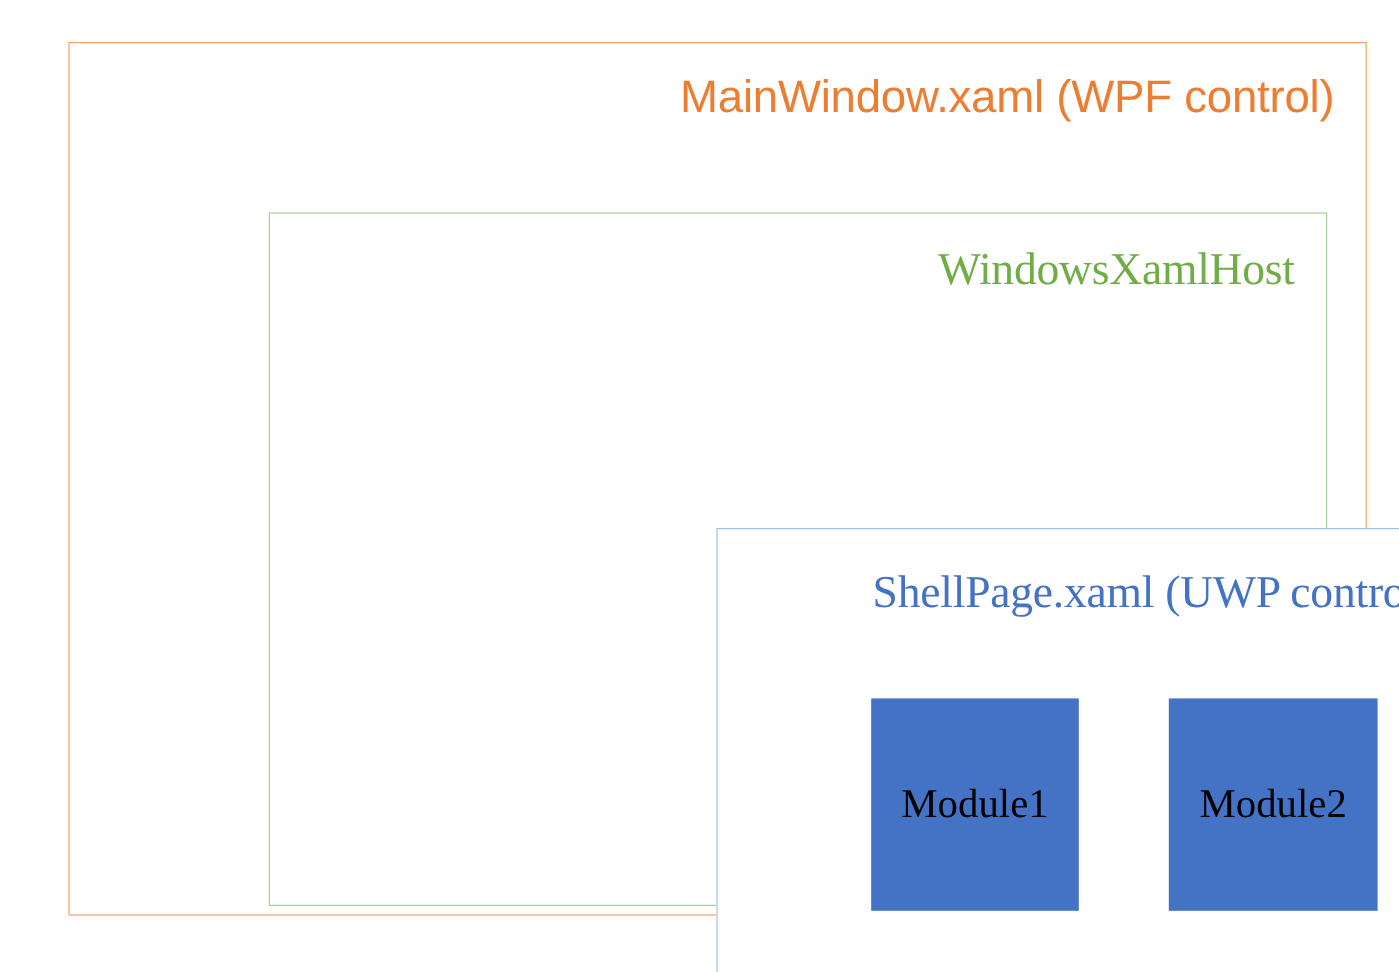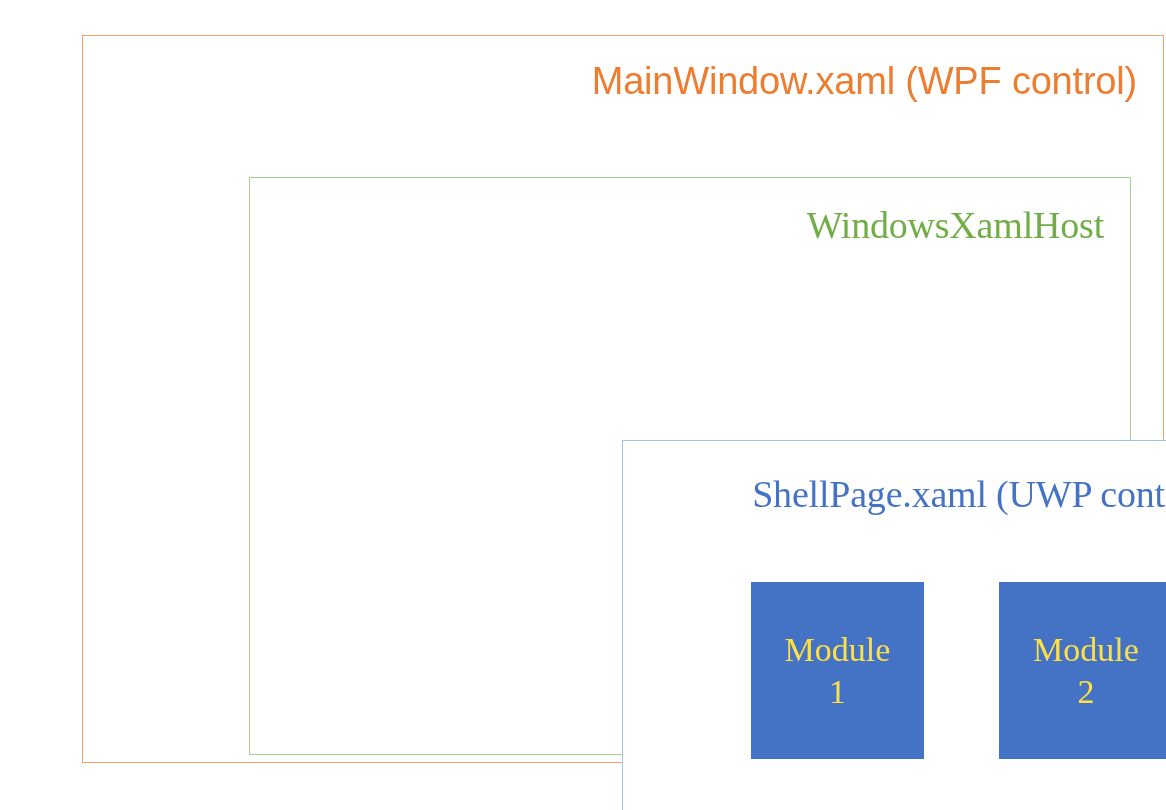--- a/index.html
+++ b/index.html
@@ -11,21 +11,20 @@
     width: 1166px;
     height: 810px;
     font-family: "Liberation Sans", sans-serif;
     overflow: hidden;
   }
   #canvas {
     position: relative;
     width: 1042px;
     height: 810px;
     background: #ffffff;
-    margin-left: 25px;
   }
 
   
   .box-outer {
     position: absolute;
     left: 57px;
     top: 35px;
     width: 1082px;
     height: 728px;
     box-sizing: border-box;
@@ -88,23 +87,23 @@
     letter-spacing: -0.2px;
   }
 
   
   .module {
     position: absolute;
     top: 404px;
     width: 173px;
     height: 177px;
     background: #4472C4;
-    color: #fde047;
+    color: #000000;
     display: flex;
-    flex-direction: column;
+    flex-direction: row;
     align-items: center;
     justify-content: center;
     font-size: 34px;
     line-height: 1.22;
     text-align: center;
     box-sizing: border-box;
   }
   #module-1 { left: 501px; }
   #module-2 { left: 749px; width: 174px; }
   .module-line { display: block; }

